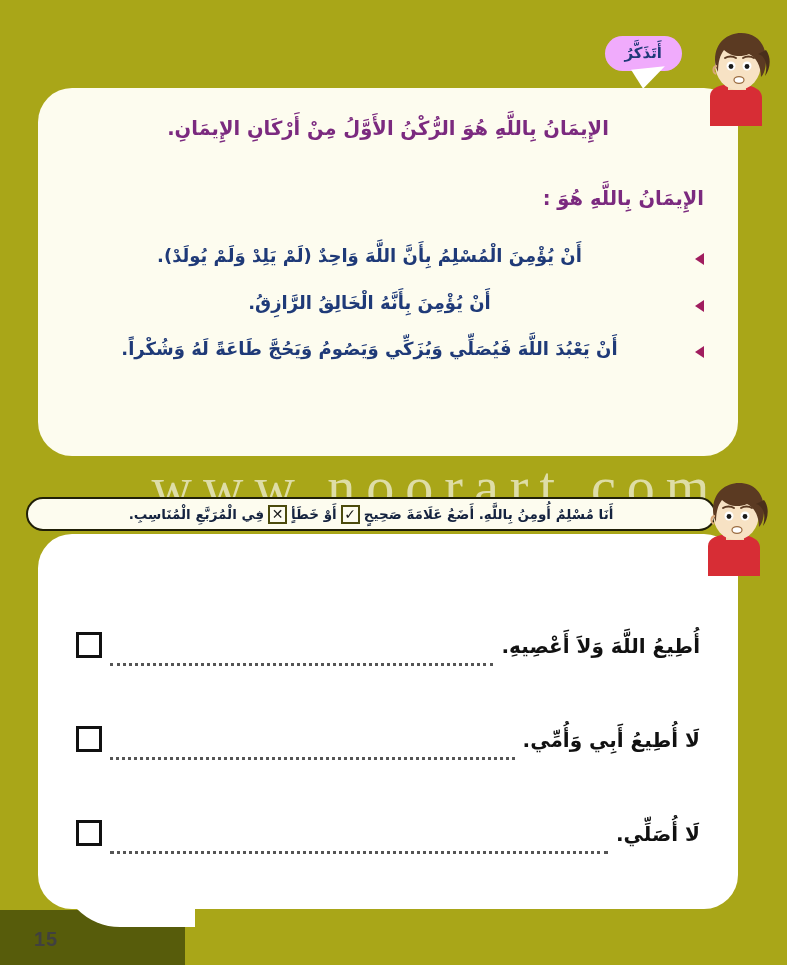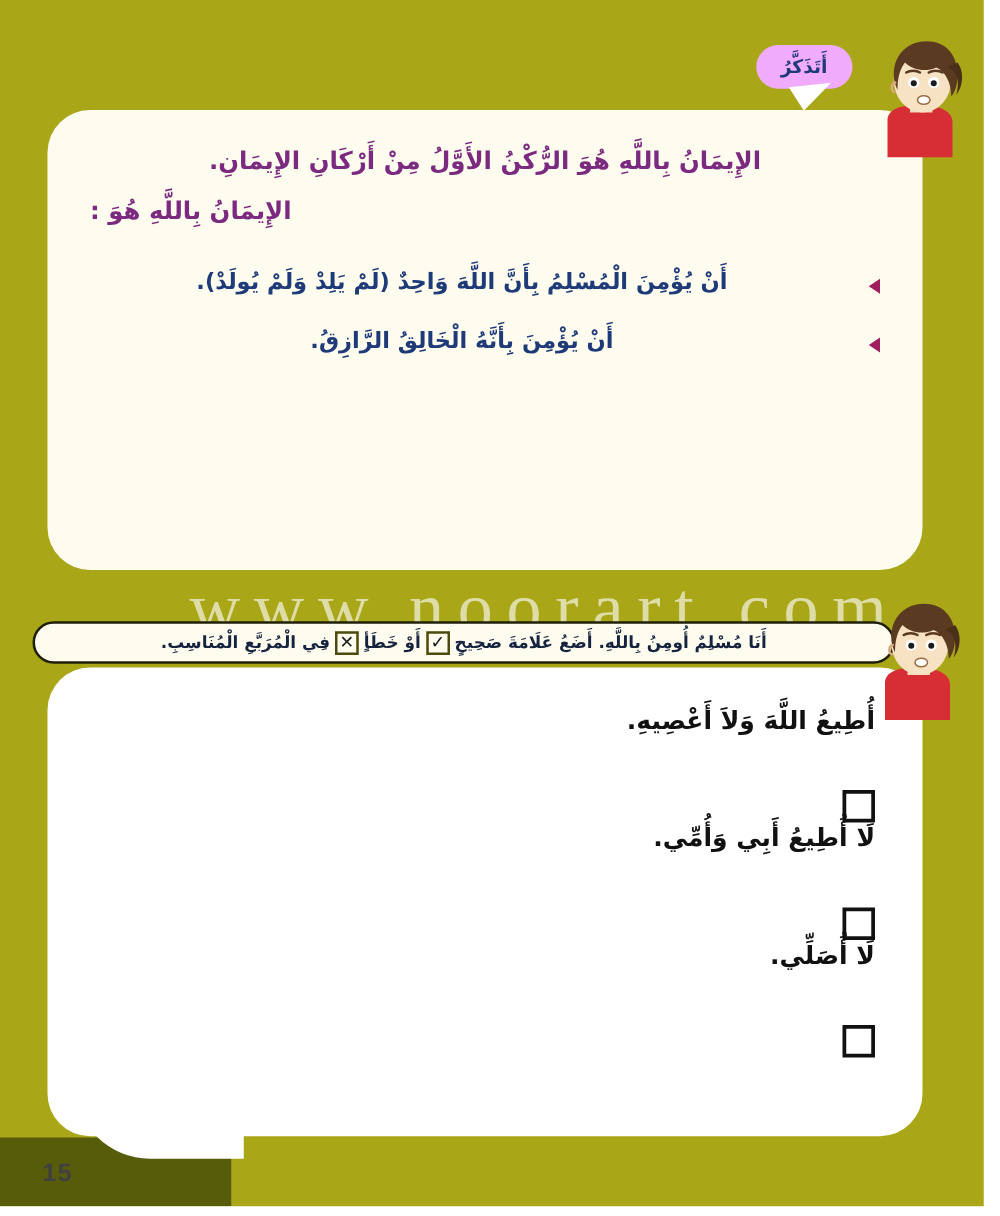--- a/index.html
+++ b/index.html
@@ -98,22 +98,22 @@
     font-weight: bold;
     text-align: center;
     line-height: 1.5;
     margin-top: 8px;
     font-family: "DejaVu Sans", sans-serif;
   }
   .heading-line2 {
     color: #7b2a7f;
     font-size: 19.5px;
     font-weight: bold;
-    text-align: left;
-    margin-top: 14px;
+    text-align: right;
+    margin-top: 44px;
     font-family: "DejaVu Sans", sans-serif;
   }
 
   .bullet-list {
     margin: 34px 0 0 0;
     padding: 0;
     list-style: none;
   }
   .bullet-row {
     display: flex;
@@ -245,22 +245,22 @@
     width: 700px;
     height: 375px;
     background: #ffffff;
     border-radius: 34px;
     z-index: 15;
     box-sizing: border-box;
     padding: 30px 38px 10px 38px;
   }
   .ex-row {
     display: flex;
-    flex-direction: column;
-    align-items: flex-start;
+    flex-direction: row;
+    align-items: flex-end;
     height: 94px;
     direction: rtl;
   }
   .ex-text {
     color: #111111;
     font-size: 20px;
     font-weight: bold;
     white-space: nowrap;
     font-family: "DejaVu Sans", sans-serif;
     direction: rtl;
@@ -295,20 +295,24 @@
       <div class="heading-line2">الإِيمَانُ بِاللَّهِ هُوَ :</div>
 
       <ul class="bullet-list">
         <li class="bullet-row">
           <span class="bullet-mark"></span>
           <span class="bullet-text">أَنْ يُؤْمِنَ الْمُسْلِمُ بِأَنَّ اللَّهَ وَاحِدٌ (لَمْ يَلِدْ وَلَمْ يُولَدْ).</span>
         </li>
         <li class="bullet-row">
           <span class="bullet-mark"></span>
           <span class="bullet-text">أَنْ يُؤْمِنَ بِأَنَّهُ الْخَالِقُ الرَّازِقُ.</span>
+        </li>
+        <li class="bullet-row">
+          <span class="bullet-mark"></span>
+          <span class="bullet-text">أَنْ يَعْبُدَ اللَّهَ فَيُصَلِّي وَيُزَكِّي وَيَصُومُ وَيَحُجَّ طَاعَةً لَهُ وَشُكْراً.</span>
         </li>
       </ul>
 
     </div>
   </div>
 
   <div class="bubble-top">
     <span>أَتَذَكَّرُ</span>
   </div>
 

